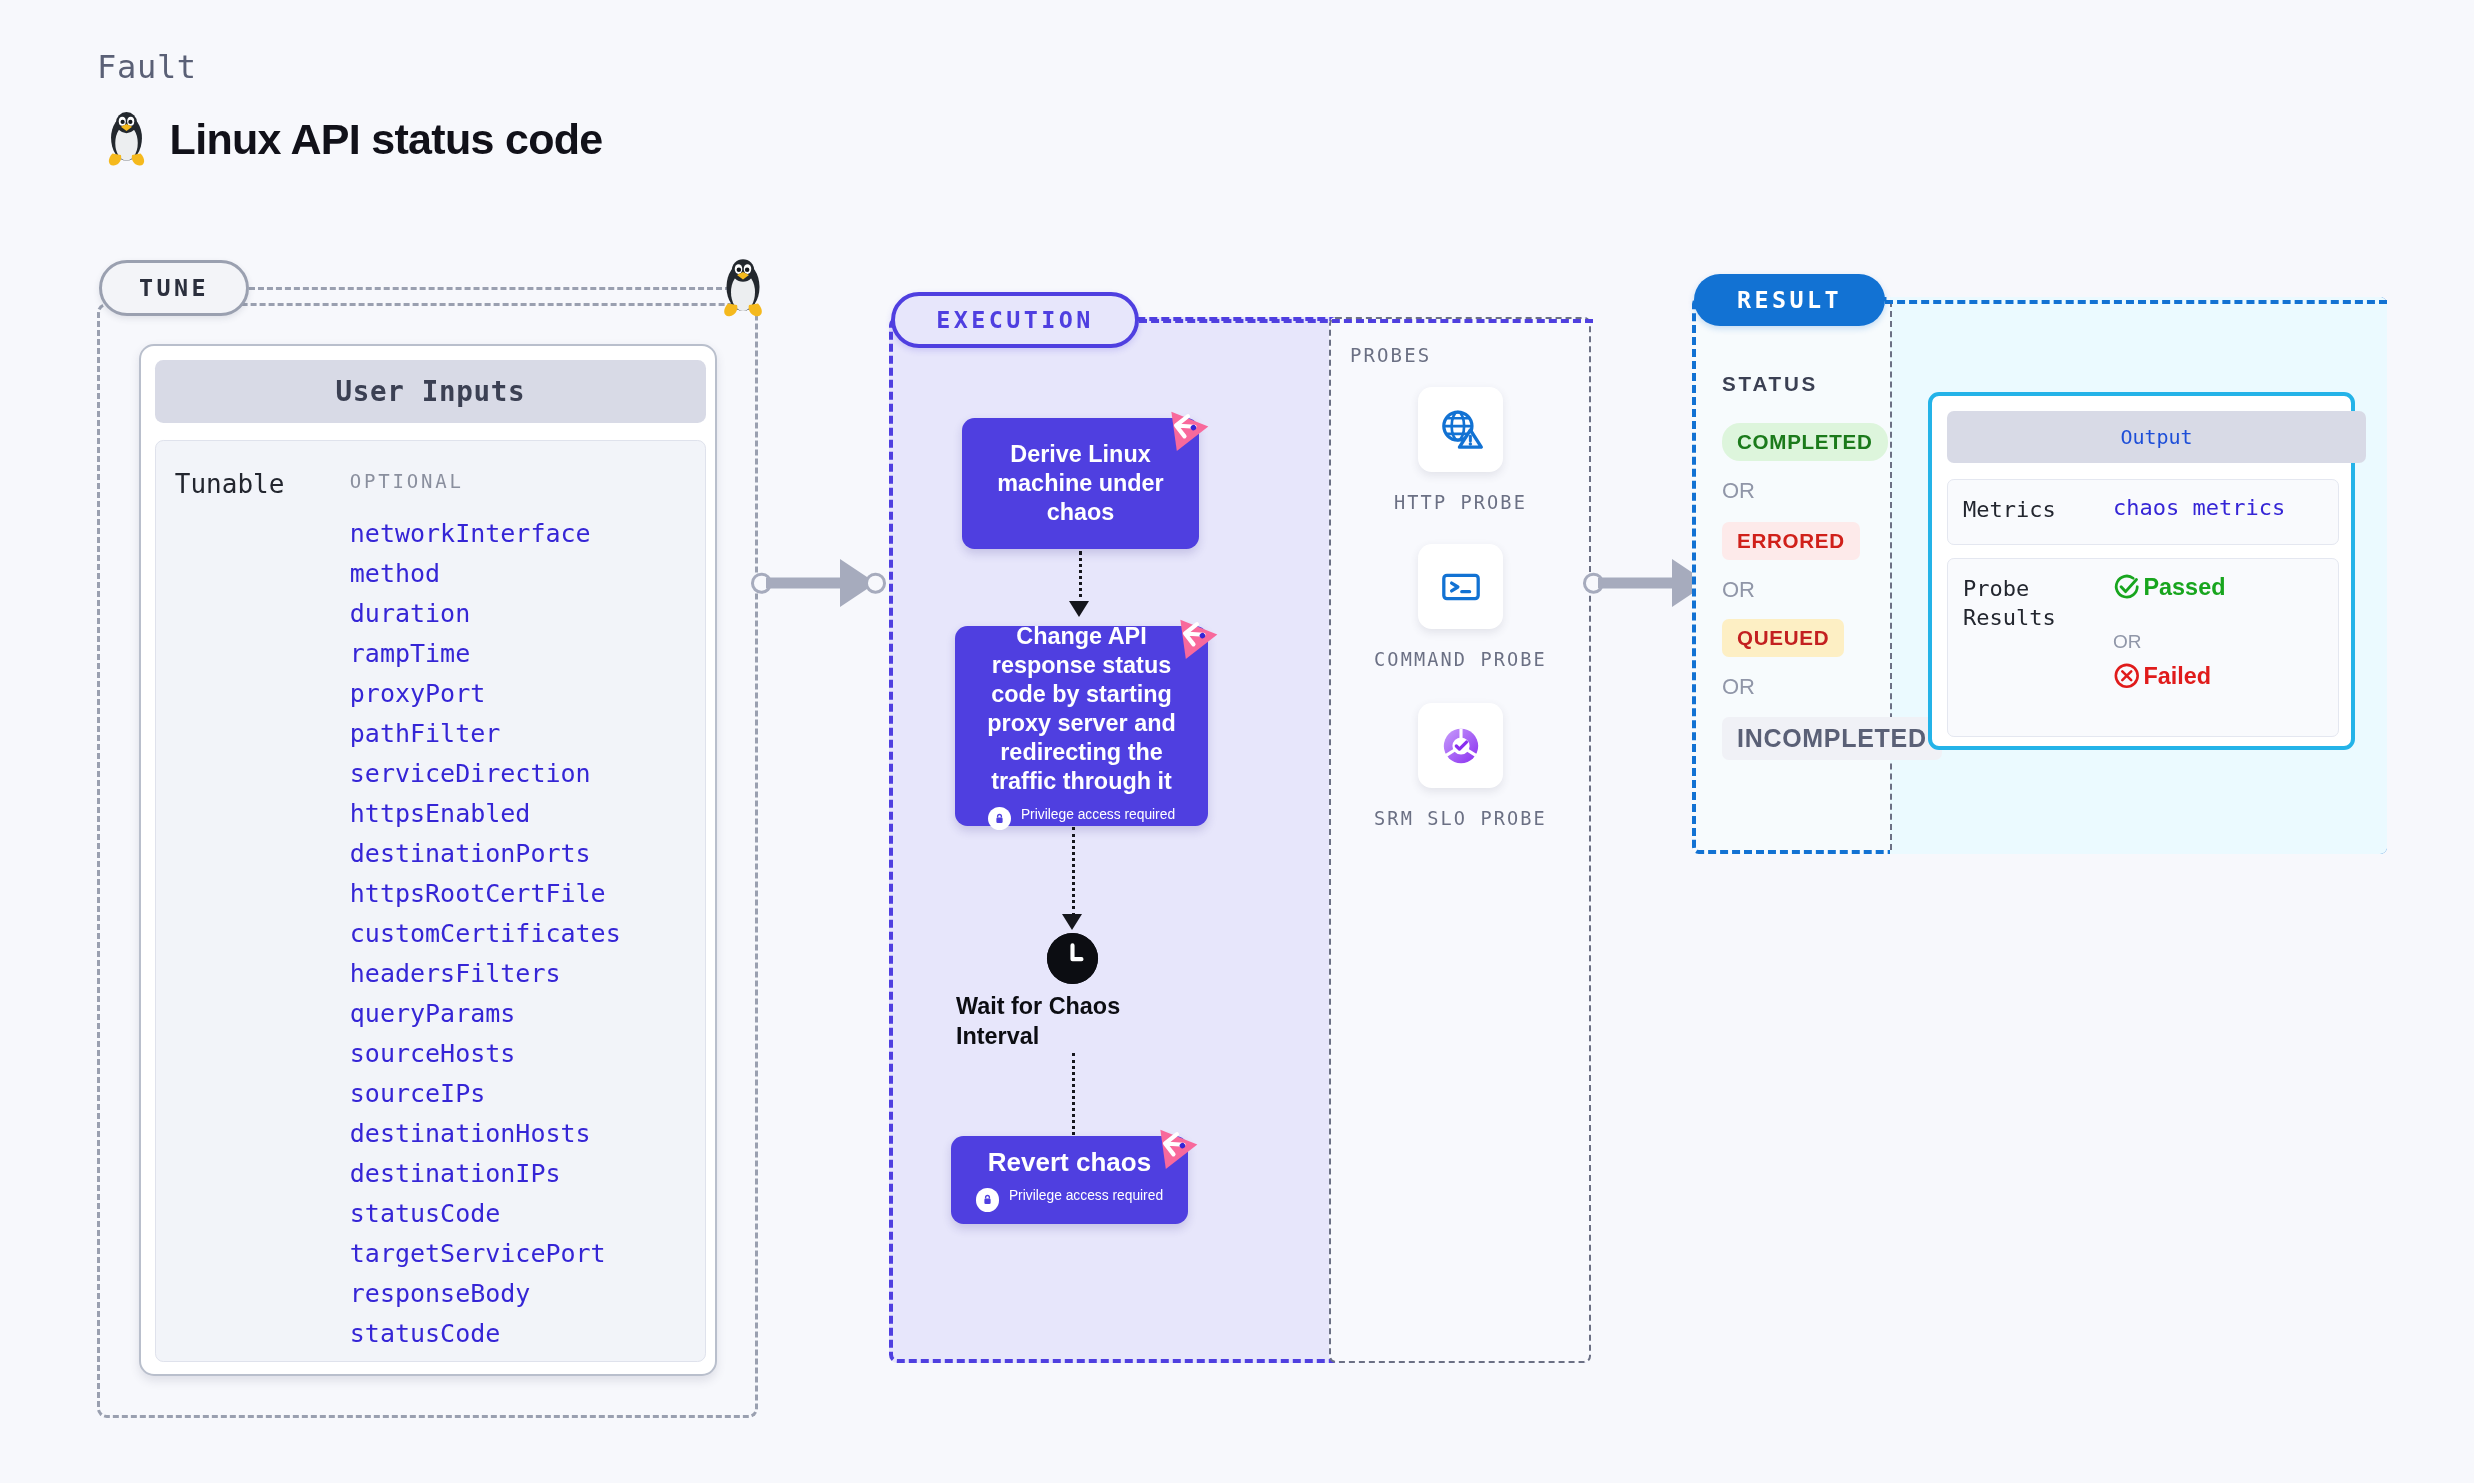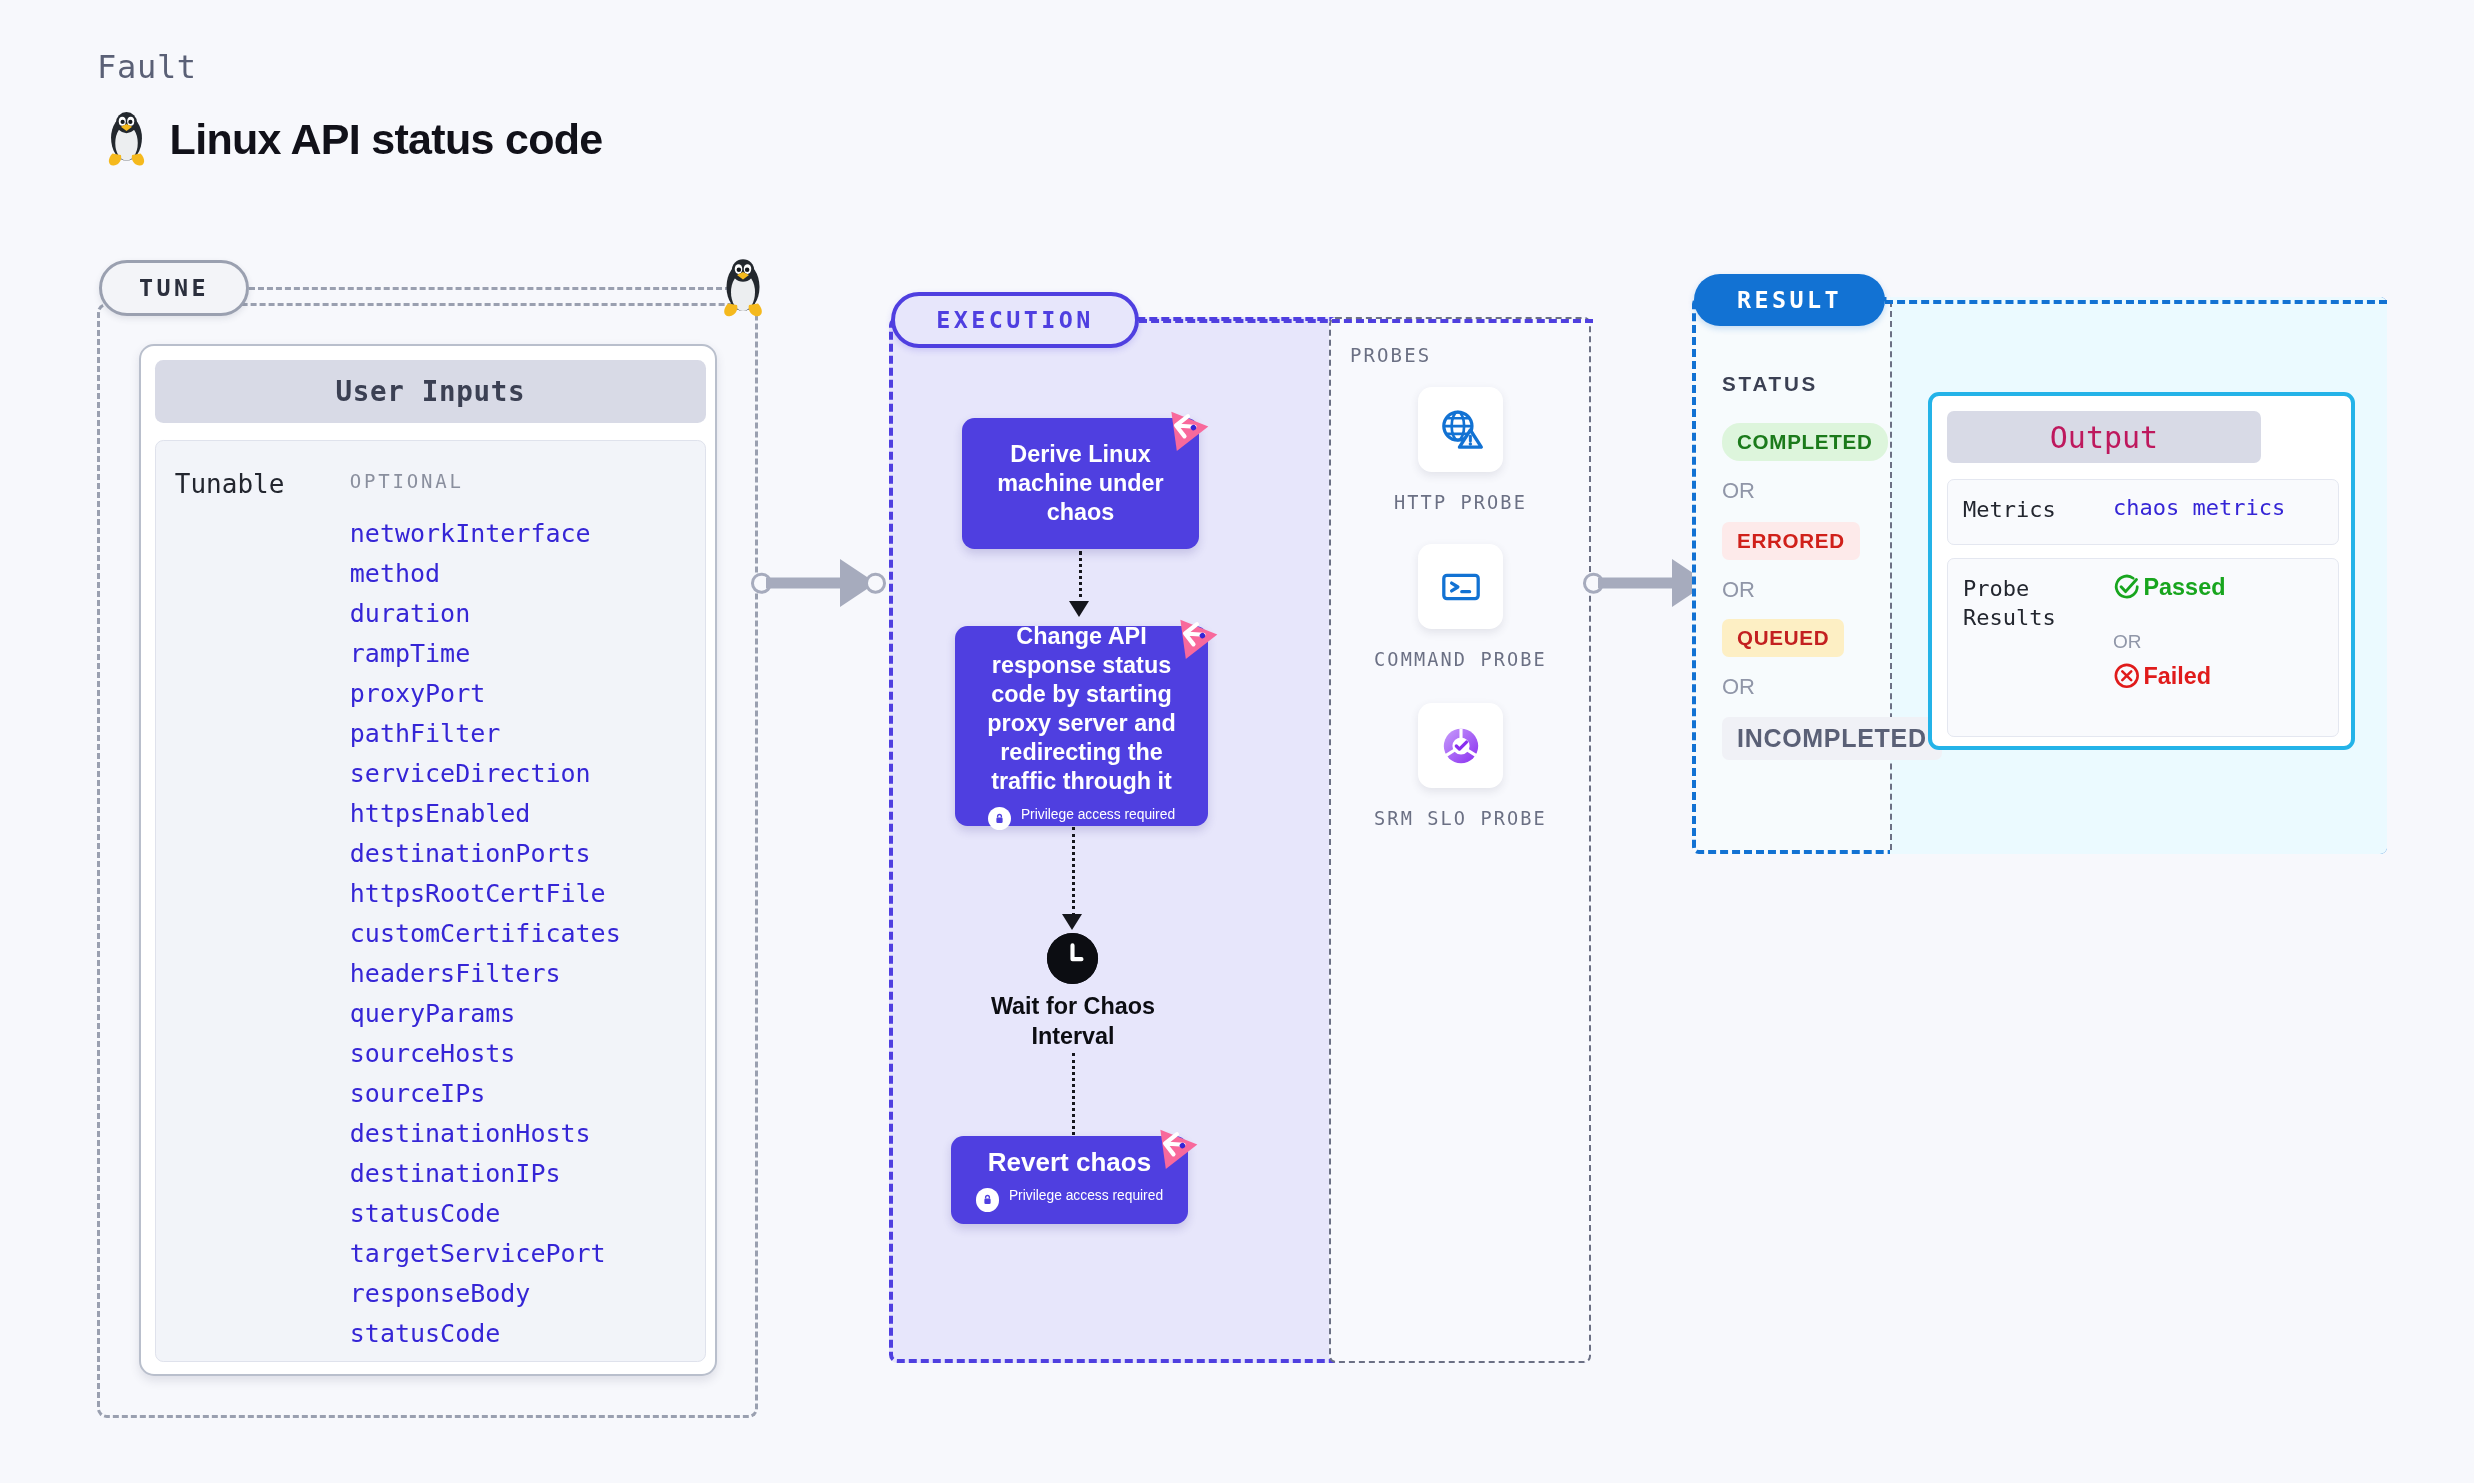--- a/index.html
+++ b/index.html
@@ -139,21 +139,21 @@
     position: absolute; width: 0;
     border-left: 3.4px dotted #15161c;
   }
   .dotarrow {
     position: absolute; width: 0; height: 0;
     border-left: 10.3px solid transparent; border-right: 10.3px solid transparent;
     border-top: 16.5px solid #15161c;
   }
   .clock { position: absolute; width: 51px; height: 51px; border-radius: 50%; background: #0c0d12; }
   .wait-label {
-    position: absolute; text-align: center; font-size: 23.4px; font-weight: 700;
+    position: absolute; text-align: left; font-size: 23.4px; font-weight: 700;
     color: #0c0d12; line-height: 30px; width: 234px;
   }
 
   
   .probes-title {
     position: absolute; left: 1342px; top: 344px;
     font-family: "DejaVu Sans Mono", monospace; font-size: 19px;
     color: #6b7084; letter-spacing: 2.1px; z-index: 3;
   }
   .probe { position: absolute; width: 179px; text-align: center; z-index: 3; }
@@ -206,25 +206,25 @@
   }
   .or-text {
     position: absolute; left: 1714px; font-size: 22px; color: #9096a8;
   }
 
   .output-card {
     position: absolute; left: 1920px; top: 392px; width: 427px; height: 358px;
     background: #ffffff; border: 4.1px solid #24b3e8; border-radius: 11px;
   }
   .output-header {
-    position: absolute; left: 15px; top: 15px; width: 314px; height: 52px;
+    position: absolute; left: 15px; top: 15px; width: 419px; height: 52px;
     background: #d8dae6; border-radius: 6.9px;
     display: flex; align-items: center; justify-content: center;
-    font-family: "DejaVu Sans Mono", monospace; font-size: 30px;
-    color: #be185d;
+    font-family: "DejaVu Sans Mono", monospace; font-size: 20px;
+    color: #1d4ed8;
   }
   .out-row {
     position: absolute; left: 15px; width: 392px;
     background: #f9fafd; border: 1.4px solid #e4e7f0; border-radius: 6.9px;
   }
   .out-key {
     position: absolute; left: 15px; top: 15px;
     font-family: "DejaVu Sans Mono", monospace; font-size: 22px;
     color: #23262f; line-height: 29px;
   }

